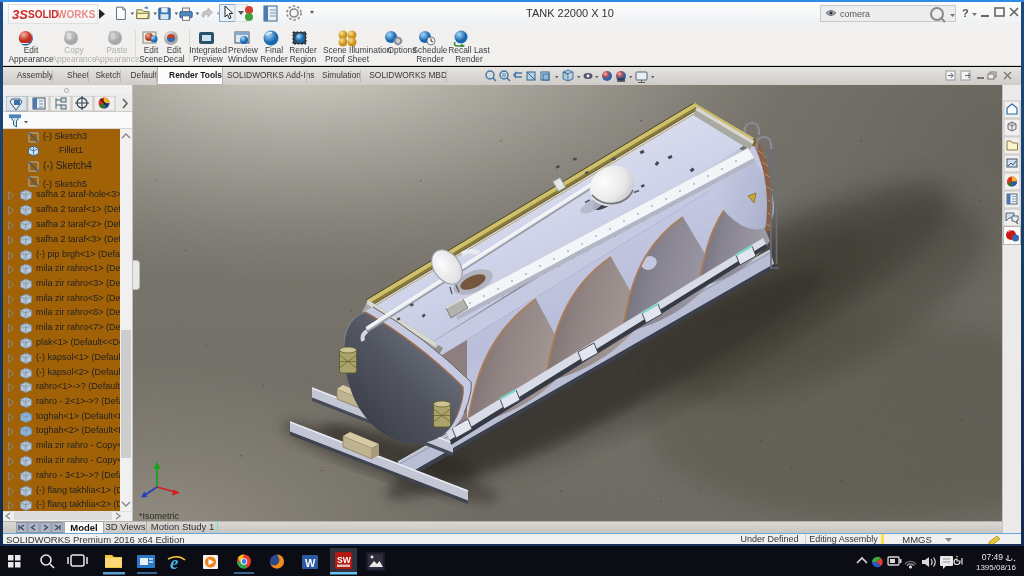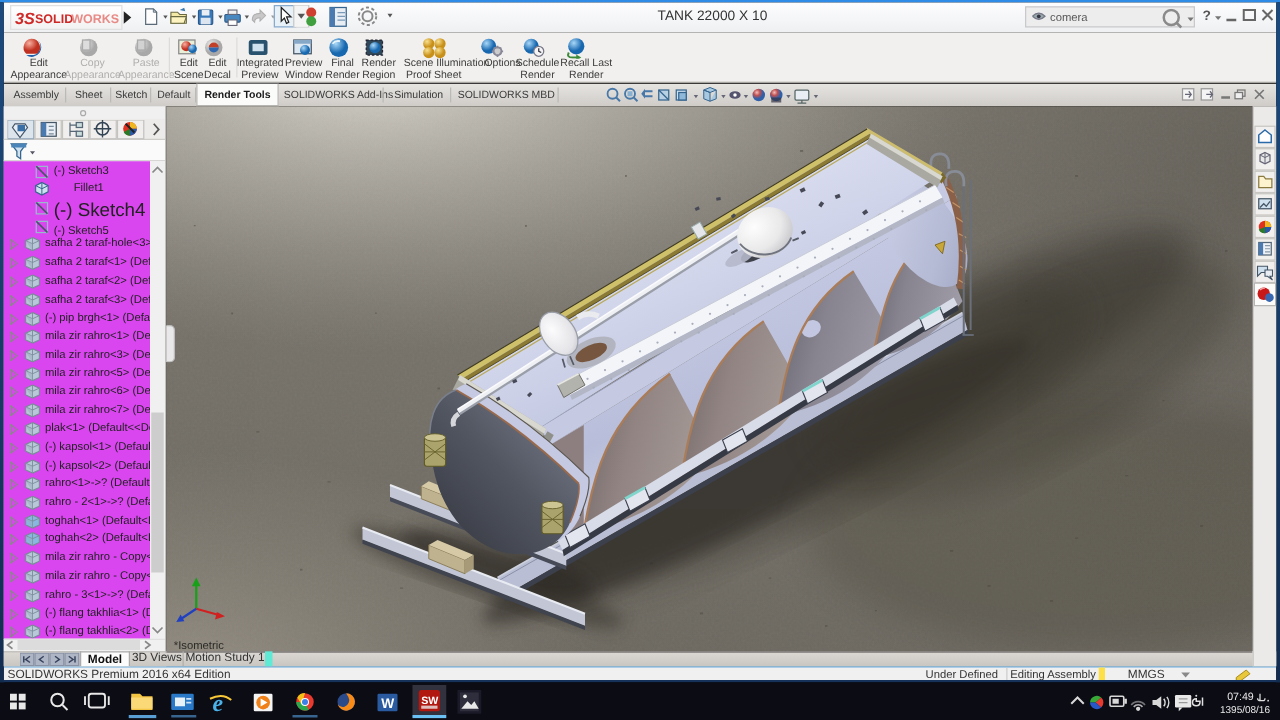--- a/index.html
+++ b/index.html
@@ -7,21 +7,21 @@
 #topline{left:0;top:0;width:1024px;height:2px;background:#2e8be6}
 #lborder{left:0;top:2px;width:3px;height:544px;background:linear-gradient(180deg,#1c4a7e,#122c50)}
 #rborder{left:1021px;top:2px;width:3px;height:544px;background:linear-gradient(180deg,#1c4a7e,#122c50)}
 #titlebar{left:3px;top:2px;width:1018px;height:24px;background:linear-gradient(180deg,#fdfdfe,#eef0f2)}
 #ribbon{left:3px;top:26px;width:1018px;height:40px;background:#f1f0ee;border-bottom:1px solid #d5d3d0}
 #tabrow{left:3px;top:67px;width:1018px;height:18px;background:linear-gradient(180deg,#e6e4e1,#cfccc8)}
 #statusbar{left:3px;top:533px;width:1018px;height:11px;background:#f0f0f0;border-top:1px solid #66aadd}
 #botline{left:0;top:544px;width:1024px;height:2px;background:#16325a}
 #taskbar{left:0;top:546px;width:1024px;height:30px;background:#0d0d16}
 .rblbl{position:absolute;text-align:center;font-size:8.4px;line-height:9.2px;color:#444;white-space:pre}
-.tab{position:absolute;top:0;height:18px;line-height:17px;font-size:8.4px;color:#3a3a3a;text-align:center;white-space:nowrap}
+.tab{position:absolute;top:0;height:18px;line-height:17px;font-size:8.4px;color:#3a3a3a;text-align:right;white-space:nowrap}
 .atab{background:#fbfbfa;border:1px solid #b7b5b2;border-top:none;font-weight:bold;color:#1a1a1a}
 .sep:after{content:"";position:absolute;right:0;top:3px;height:12px;border-right:1px solid #bcbab6}
 </style></head><body>
 <div id="win">
 <div class="abs" id="topline"></div>
 <div class="abs" id="titlebar"></div>
 <div class="abs" id="ribbon"></div>
 <div class="abs" id="tabrow"></div>
 <div class="abs" id="statusbar"></div>
 <div class="abs" id="botline"></div>
@@ -271,36 +271,36 @@
       <path d="M98 7 L103.5 7 A5.5 5.5 0 0 1 98 12.5 Z" fill="#2858a8"></path>
       <path d="M94.5 3 l7 7" stroke="#222" stroke-width="1.6"></path>
 <path d="M117 3 l4 4.5 -4 4.5" stroke="#555" stroke-width="1.4" fill="none"></path>
 </svg>
 <div class="abs" style="left:3px;top:112px;width:129px;height:17px;background:#fafafa;border-bottom:1px solid #d8d6d4"></div>
 <svg class="abs" style="left:8px;top:113px" width="40" height="16">
 <path d="M1 2 h12 l-4.5 6 v6 l-3 -2 v-4 z" fill="#cfe0ee" stroke="#35658f"></path>
       <rect x="1" y="2" width="12" height="3" fill="#4a84b8"></rect>
 <path d="M16 8 l4 0 -2 2.5 z" fill="#556"></path>
 </svg>
-<div class="abs" style="left:3px;top:129px;width:117px;height:382px;background:#d946ef;overflow:hidden">
+<div class="abs" style="left:3px;top:129px;width:117px;height:382px;background:#a16207;overflow:hidden">
 <svg class="abs" style="left:24px;top:2px" width="13" height="12">
         <path d="M2 2 h9 v9 h-9 z" fill="none" stroke="#9ab8cc" stroke-width="1"></path>
         <path d="M2 2 l9 9" stroke="#456" stroke-width="1.4"></path>
       </svg>
 <div class="abs" style="left:40px;top:2px;font-size:9px;color:#222;white-space:nowrap">(-) Sketch3</div>
 <svg class="abs" style="left:24px;top:16px" width="13" height="12">
         <path d="M6.5 1 l5 2.5 0 5 -5 2.5 -5 -2.5 0 -5 z" fill="#cfe0ee" stroke="#35658f" stroke-width="0.9"></path>
         <path d="M6.5 1 v10 M1.5 3.5 l5 2.5 5 -2.5" fill="none" stroke="#35658f" stroke-width="0.8"></path>
       </svg>
 <div class="abs" style="left:56px;top:16px;font-size:9px;color:#222;white-space:nowrap">Fillet1</div>
 <svg class="abs" style="left:24px;top:31px" width="13" height="12">
         <path d="M2 2 h9 v9 h-9 z" fill="none" stroke="#9ab8cc" stroke-width="1"></path>
         <path d="M2 2 l9 9" stroke="#456" stroke-width="1.4"></path>
       </svg>
-<div class="abs" style="left:40px;top:31px;font-size:15px;color:#222;white-space:nowrap">(-) Sketch4</div>
+<div class="abs" style="left:40px;top:31px;font-size:10px;color:#222;white-space:nowrap">(-) Sketch4</div>
 <svg class="abs" style="left:24px;top:46px" width="13" height="12">
         <path d="M2 2 h9 v9 h-9 z" fill="none" stroke="#9ab8cc" stroke-width="1"></path>
         <path d="M2 2 l9 9" stroke="#456" stroke-width="1.4"></path>
       </svg>
 <div class="abs" style="left:40px;top:50px;font-size:9px;color:#222;white-space:nowrap">(-) Sketch5</div>
 <svg class="abs" style="left:4px;top:62px" width="8" height="9">
         <path d="M1.5 0.5 l5 4 -5 4 z" fill="none" stroke="#888" stroke-width="1"></path>
       </svg>
 <svg class="abs" style="left:16px;top:60px" width="14" height="12">
         <path d="M7 1 l5.5 2.5 0 5.5 -5.5 2.5 -5.5 -2.5 0 -5.5 z" fill="#b8c8d8" stroke="#7a8a98" stroke-width="0.9"></path>
@@ -528,24 +528,24 @@
       </g>
 <g stroke="#39455e" stroke-width="1.2" fill="none">
         <path d="M3 3 v5 M8 3 l-3.5 2.5 3.5 2.5"></path>
         <path d="M19 3 l-3.5 2.5 3.5 2.5"></path>
         <path d="M28 3 l3.5 2.5 -3.5 2.5"></path>
         <path d="M44 3 v5 M39 3 l3.5 2.5 -3.5 2.5"></path>
       </g>
 </svg>
 <div class="abs" style="left:64px;top:521px;width:40px;height:12px;background:#fcfcfc;border:1px solid #aaa;border-bottom:none;font-size:9.5px;font-weight:bold;color:#111;text-align:center;line-height:12px">Model</div>
 <div class="abs" style="left:105px;top:521px;width:42px;height:12px;font-size:9.5px;color:#333;text-align:center;line-height:12px;border-right:1px solid #b0ada9">3D Views</div>
-<div class="abs" style="left:148px;top:521px;width:70px;height:12px;font-size:9.5px;color:#333;text-align:center;line-height:12px;border-right:6px solid #5eead4">Motion Study 1</div>
+<div class="abs" style="left:148px;top:521px;width:70px;height:12px;font-size:9.5px;color:#333;text-align:center;line-height:12px;border-right:1px solid #5eead4">Motion Study 1</div>
 <div class="abs" style="left:6px;top:534px;font-size:9.5px;color:#333">SOLIDWORKS Premium 2016 x64 Edition</div>
 <div class="abs" style="left:734px;top:534px;width:72px;font-size:9px;color:#333;text-align:center;border-right:1px solid #ccc">Under Defined</div>
-<div class="abs" style="left:806px;top:534px;width:78px;font-size:9px;color:#333;text-align:center;border-right:5px solid #fde047">Editing Assembly</div>
+<div class="abs" style="left:806px;top:534px;width:78px;font-size:9px;color:#333;text-align:center;border-right:3px solid #fde047">Editing Assembly</div>
 <div class="abs" style="left:895px;top:534px;width:44px;font-size:9.5px;color:#333;text-align:center">MMGS</div>
 <svg class="abs" style="left:944px;top:537px" width="10" height="6">
       <path d="M1 1 l3.5 4 3.5 -4" fill="#888"></path>
     </svg>
 <svg class="abs" style="left:988px;top:535px" width="14" height="9">
       <path d="M1 7 l8 -6 3 3 -8 6 -3 0 z" fill="#e8c83a" stroke="#a88a18" stroke-width="0.8"></path>
     </svg>
 
 <svg class="abs" style="left:0px;top:546px" width="1024" height="30">
 <rect x="0" y="0" width="1024" height="30" fill="#0c0c15"></rect>

